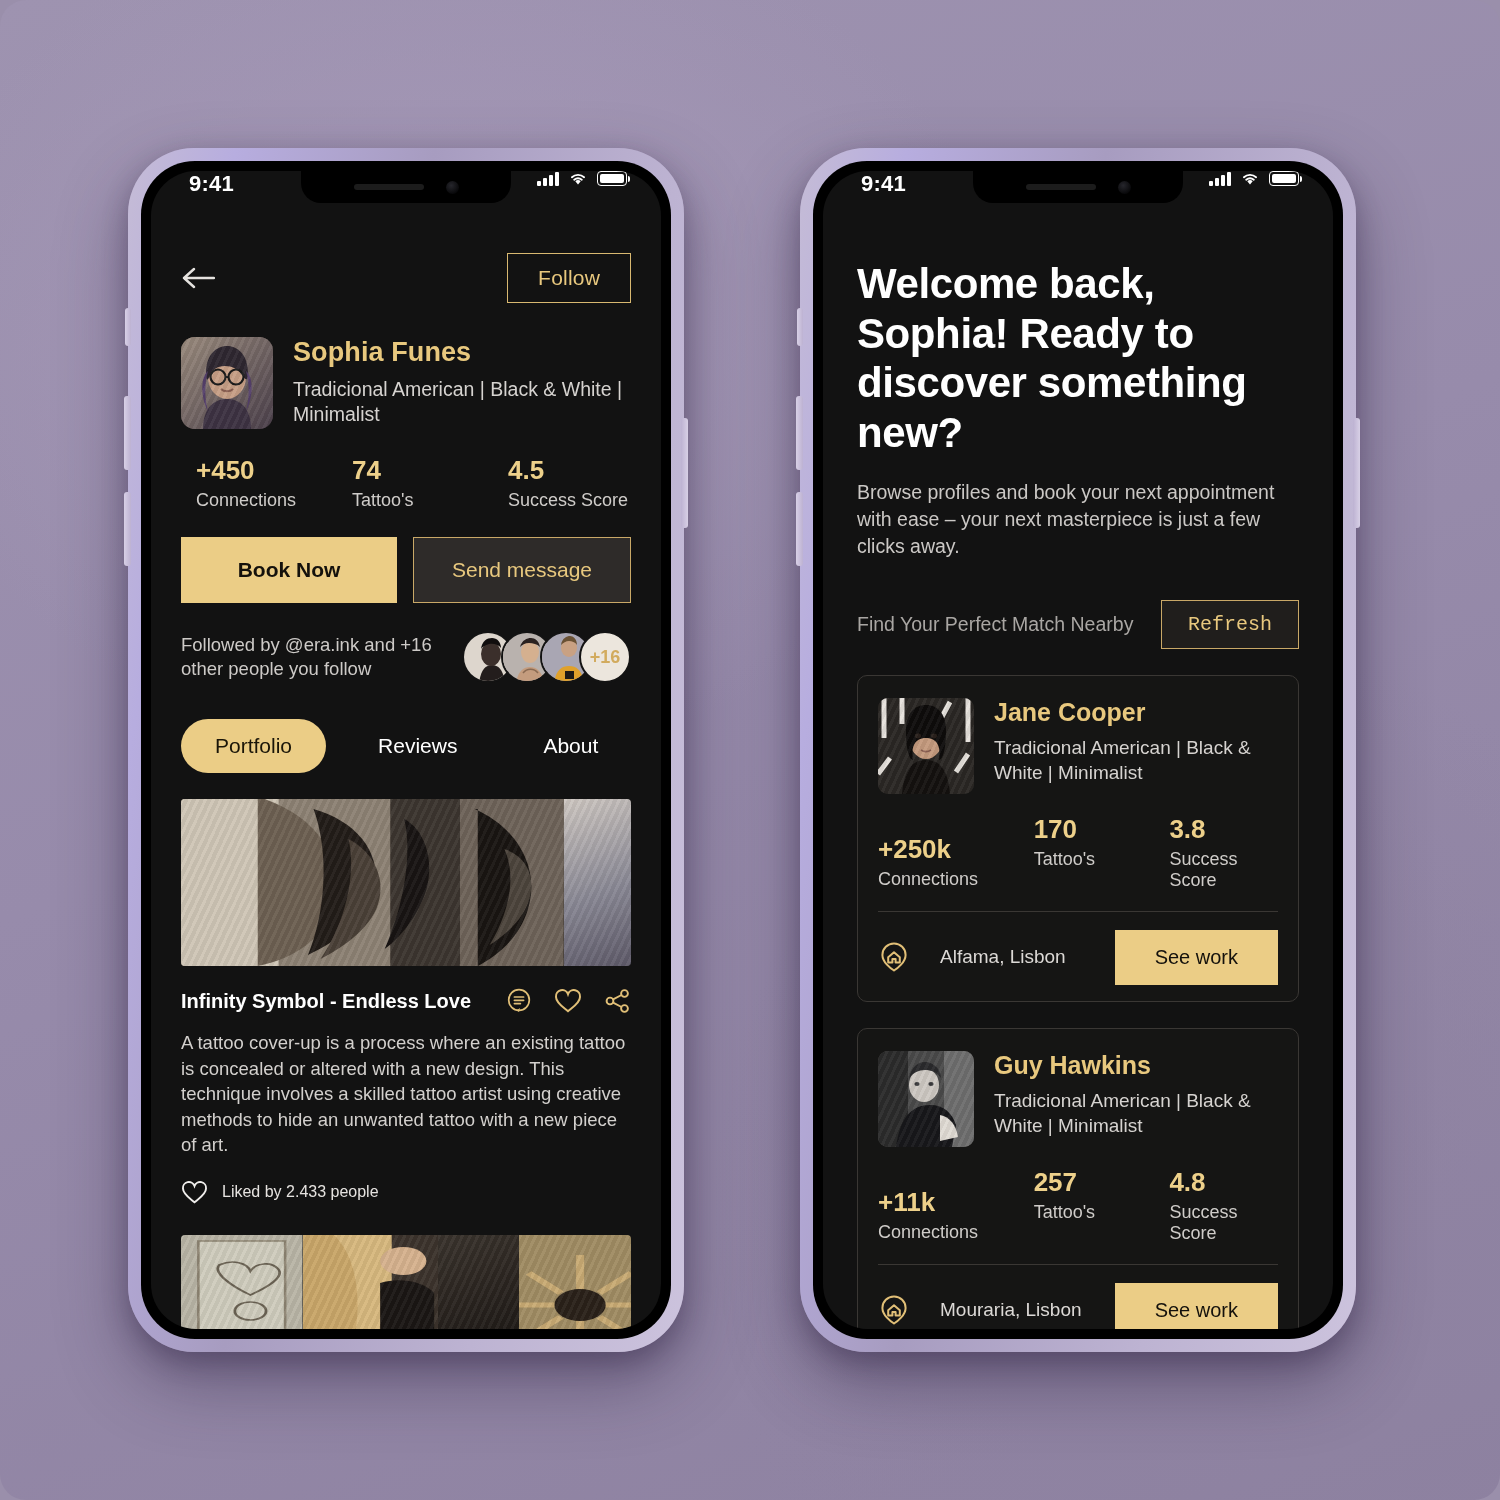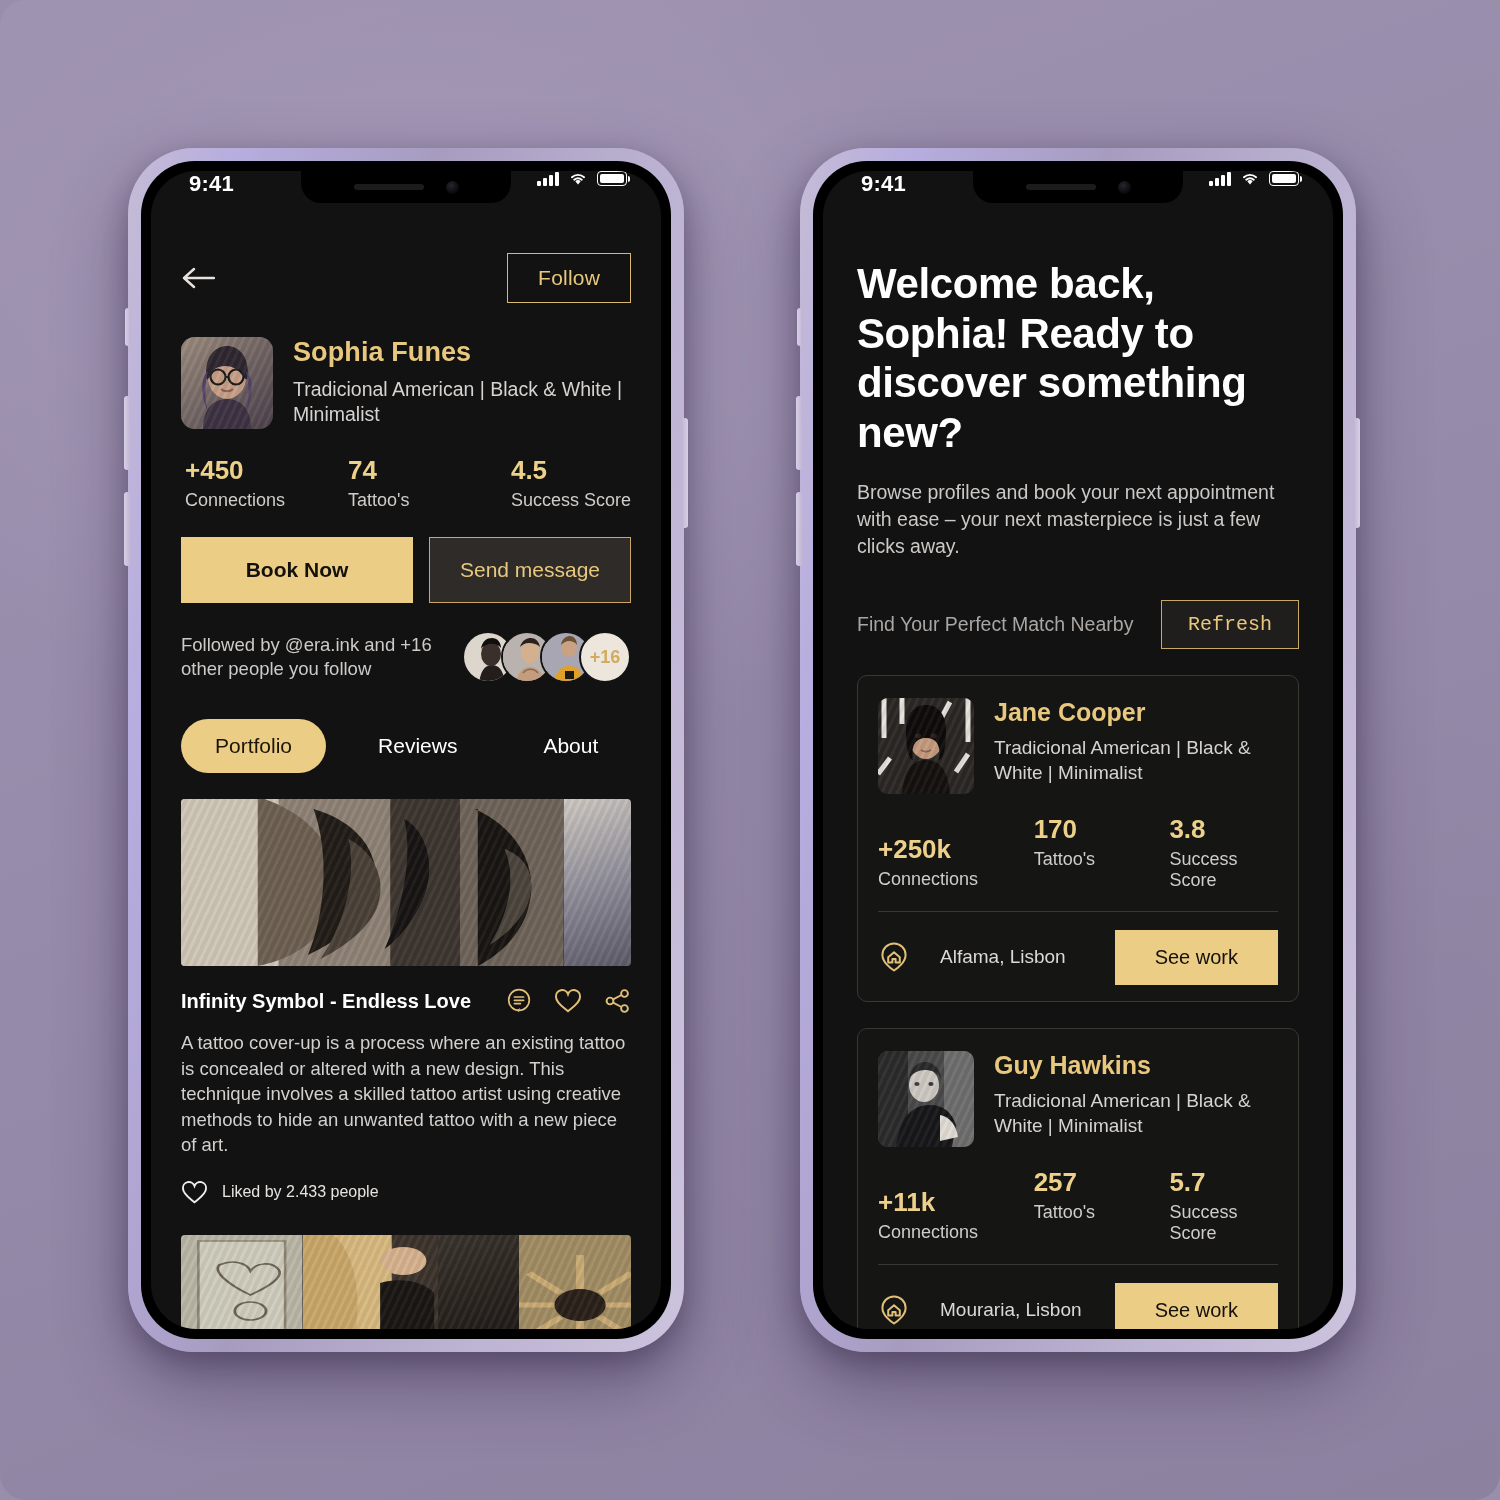--- a/index.html
+++ b/index.html
@@ -113,31 +113,31 @@
 
   .profile-row { display: flex; gap: 20px; padding: 34px 30px 0 30px; }
   .avatar-big {
     width: 92px; height: 92px; border-radius: 14px; flex-shrink: 0;
     overflow: hidden; position: relative;
     background: linear-gradient(150deg,#6d5f55,#3a3038);
   }
   .artist-name { color: #e8c87e; font-size: 27px; font-weight: bold; letter-spacing: .1px; }
   .artist-tags { color: #d6d3d0; font-size: 19.5px; line-height: 1.28; margin-top: 9px; }
 
-  .stats { display: flex; padding: 26px 30px 0 34px; justify-content: space-between; }
+  .stats { display: flex; padding: 26px 30px 0 45px; }
   .stat { }
   .stat:nth-child(1){ width: 156px; }
   .stat:nth-child(2){ width: 156px; }
   .stat-val { color: #edd08a; font-size: 26px; font-weight: bold; }
   .stat-lbl { color: #cfccc9; font-size: 18px; margin-top: 4px; }
 
   .cta-row { display: flex; gap: 16px; padding: 26px 30px 0 30px; }
   .btn-primary {
     flex: 1; background: #ebcd86; color: #14110c;
-    border: none; padding: 20px 16px; font-size: 21px; font-weight: bold;
+    border: none; padding: 20px 0; font-size: 21px; font-weight: bold;
     font-family: "Liberation Sans", sans-serif; cursor: pointer;
   }
   .btn-outline {
     flex: 1; background: #2e2b29; color: #e8c87e;
     border: 1.4px solid #c9a867; padding: 20px 0; font-size: 21px;
     font-family: "Liberation Sans", sans-serif; cursor: pointer;
   }
 
   .followed-row { display: flex; align-items: center; justify-content: space-between;
                   padding: 28px 30px 0 30px; }
@@ -543,21 +543,21 @@
             <div class="card-stats">
               <div class="stat">
                 <div class="stat-val">+11k</div>
                 <div class="stat-lbl">Connections</div>
               </div>
               <div class="stat">
                 <div class="stat-val">257</div>
                 <div class="stat-lbl">Tattoo's</div>
               </div>
               <div class="stat">
-                <div class="stat-val">5.7</div>
+                <div class="stat-val">4.8</div>
                 <div class="stat-lbl">Success Score</div>
               </div>
             </div>
             <div class="card-divider"></div>
             <div class="card-bot">
               <svg width="32" height="32" viewBox="0 0 32 32">
                 <path d="M16 2.5c6.4 0 11.6 5.1 11.6 11.4 0 7.2-8.3 13.6-11.6 15.6C12.7 27.5 4.4 21.1 4.4 13.9 4.4 7.6 9.6 2.5 16 2.5z" fill="none" stroke="#e1bf77" stroke-width="2"></path>
                 <path d="M10.2 16.2 16 11.2l5.8 5v5.4h-4.2v-3.6h-3.2v3.6h-4.2z" fill="none" stroke="#e1bf77" stroke-width="2" stroke-linejoin="round"></path>
               </svg>
               <div class="loc-txt">Mouraria, Lisbon</div>

